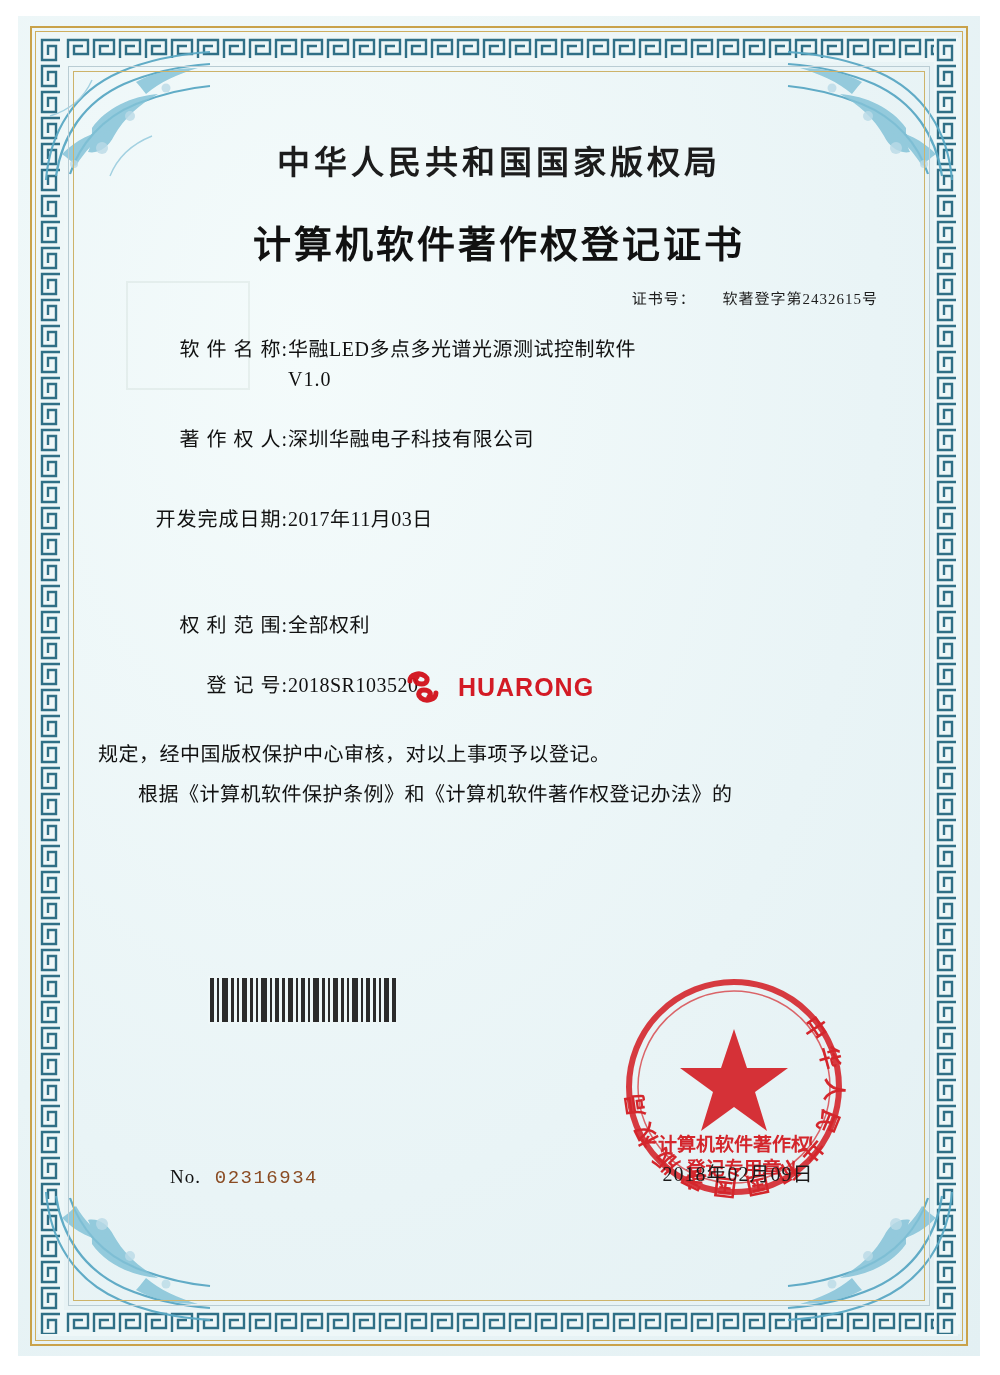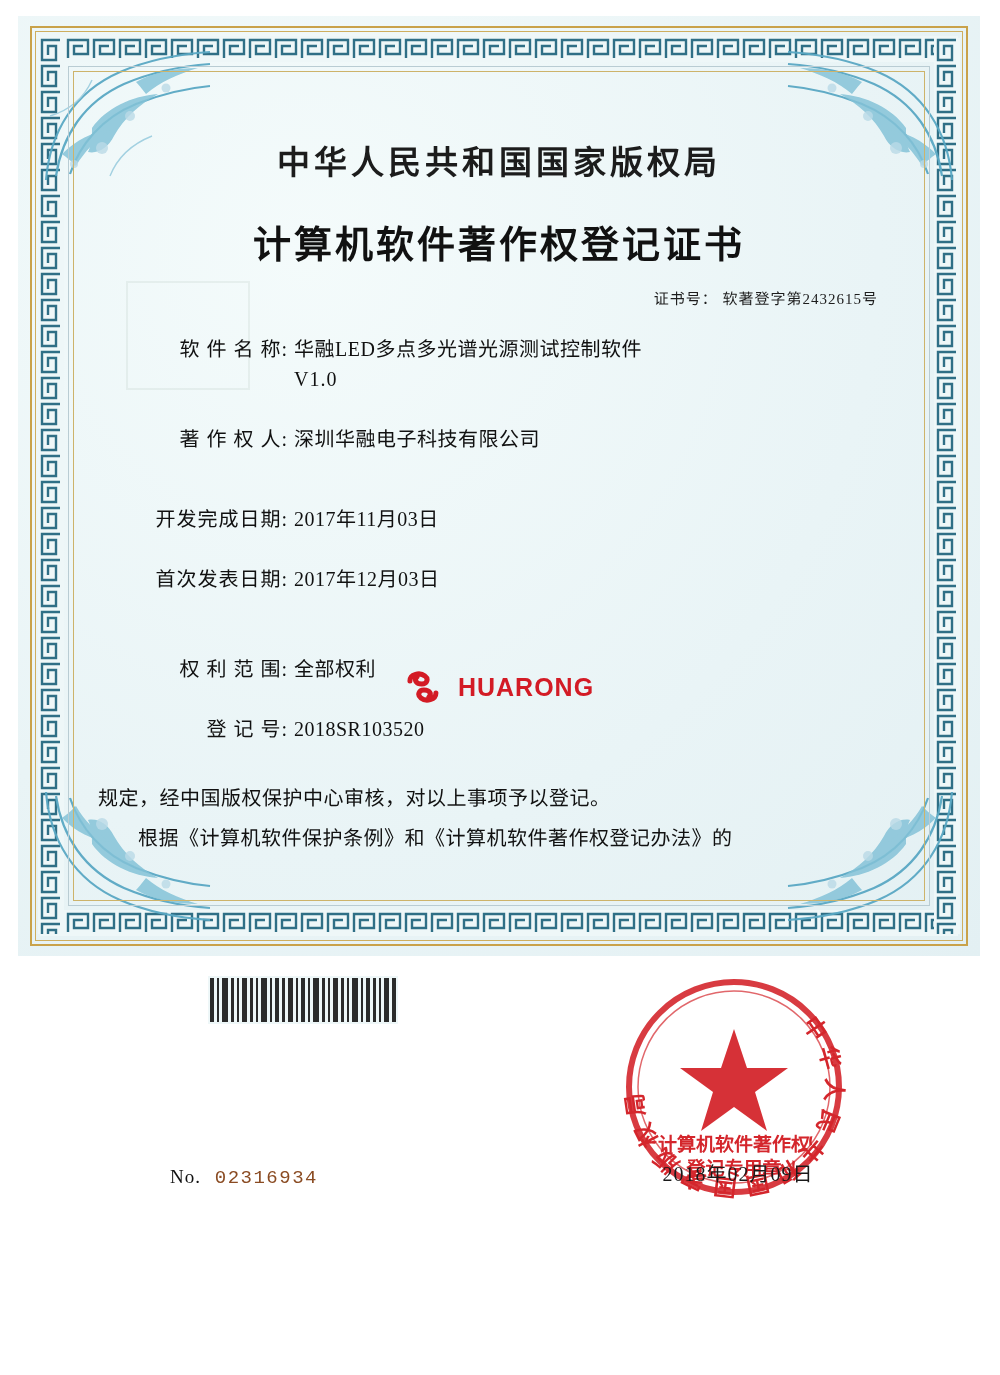--- a/index.html
+++ b/index.html
@@ -14,21 +14,21 @@
     font-family: "Liberation Serif", "DejaVu Serif", serif;
     overflow: hidden;
   }
 
   
   #certificate {
     position: absolute;
     left: 18px;
     top: 16px;
     width: 962px;
-    height: 940px;
+    height: 1340px;
     background: #eef7f8;
     background-image:
       radial-gradient(ellipse at 30% 25%, #f4fbfb 0%, #e9f4f6 60%, #e3f0f3 100%);
     box-sizing: border-box;
   }
 
   
   .border-outer {
     position: absolute;
     left: 12px; top: 10px; right: 12px; bottom: 10px;
@@ -110,41 +110,40 @@
     color: #111111;
     margin: 0 0 18px 0;
   }
   .cert-no-line {
     text-align: right;
     font-size: 15px;
     color: #1d1d1d;
     margin: 0 22px 26px 0;
     letter-spacing: 1px;
   }
-  .cert-no-line .lbl { margin-right: 0; font-family: Liberation Serif, serif; }
+  .cert-no-line .lbl { margin-right: 22px; font-family: Liberation Serif, serif; }
 
   .field-row {
     display: flex;
     align-items: flex-start;
     margin: 0 0 14px 0;
     font-size: 20px;
     color: #111;
     line-height: 1.5;
   }
   .field-label {
     width: 190px;
     flex: 0 0 190px;
     letter-spacing: 1px;
     white-space: nowrap;
     text-align: right;
   }
   .field-value {
     flex: 1 1 auto;
     letter-spacing: 0.5px;
-    margin-left: 6px;
   }
   .field-value .v2 {
     display: block;
     font-family: "Liberation Serif", serif;
     letter-spacing: 1px;
   }
   .gap-lg { height: 36px; }
   .gap-md { height: 16px; }
 
   .paragraph {
@@ -395,24 +394,20 @@
 
     <div class="gap-lg"></div>
 
     <div class="field-row">
       <div class="field-label">开发完成日期:</div>
       <div class="field-value">2017年11月03日</div>
     </div>
 
     <div class="gap-md"></div>
 
-    <div class="field-row">
-      <div class="field-label">首次发表日期:</div>
-      <div class="field-value">2017年12月03日</div>
-    </div>
 
     <div class="gap-md"></div>
 
     <div class="field-row">
     </div>
 
     <div class="gap-md"></div>
 
     <div class="field-row">
       <div class="field-label">权 利 范 围:</div>

